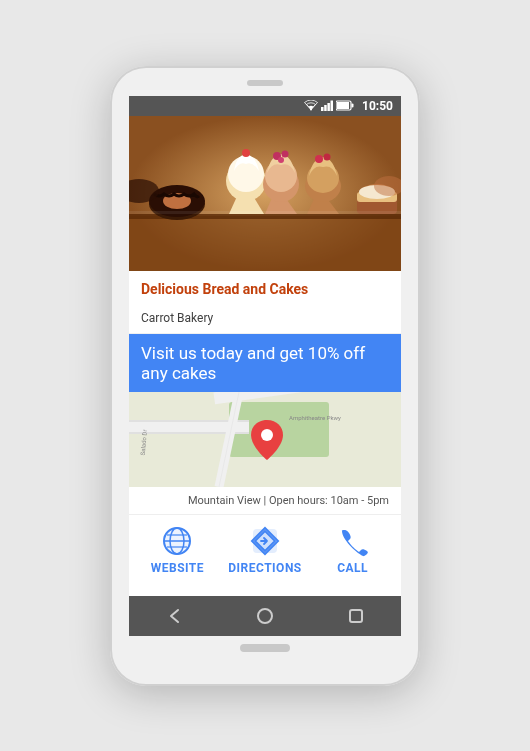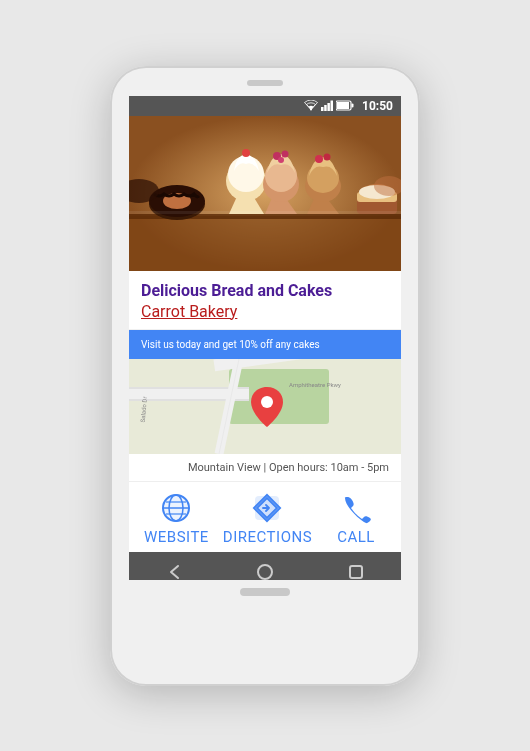--- a/index.html
+++ b/index.html
@@ -29,21 +29,21 @@
     .phone-speaker {
       width: 36px;
       height: 6px;
       background: #c8c8c8;
       border-radius: 3px;
       margin-bottom: 10px;
     }
 
     .phone-screen {
       width: 272px;
-      height: 484px;
+      height: 540px;
       background: #fff;
       overflow: hidden;
       display: flex;
       flex-direction: column;
       position: relative;
     }
 
     
     .status-bar {
       background: #555;
@@ -90,36 +90,35 @@
       display: flex;
       flex-direction: column;
     }
 
     .business-info {
       padding: 10px 12px 8px;
       border-bottom: 1px solid #f0f0f0;
     }
 
     .business-name {
-      color: #4c1d95;
-      font-size: 16px;
+      color: #c2410c;
+      font-size: 14px;
       font-weight: bold;
-      margin-bottom: 2px;
+      margin-bottom: 14px;
     }
 
     .business-subtitle {
-      color: #b91c1c;
-      font-size: 16px;
-      text-decoration: underline;
+      color: #404040;
+      font-size: 12px;
     }
 
     .promo-banner {
       background: #4285f4;
       color: white;
-      font-size: 10px;
+      font-size: 17px;
       padding: 9px 12px;
       text-align: left;
       margin: 0;
     }
 
     
     .map-area {
       height: 95px;
       background: #e8f0e8;
       position: relative;
@@ -158,23 +157,23 @@
       cursor: pointer;
       min-width: 60px;
     }
 
     .action-icon {
       width: 32px;
       height: 32px;
     }
 
     .action-label {
-      font-size: 15px;
+      font-size: 12px;
       color: #4285f4;
-      font-weight: 400;
+      font-weight: 700;
       letter-spacing: 0.5px;
     }
 
     
     .bottom-nav {
       background: #555;
       width: 272px;
       height: 40px;
       display: flex;
       justify-content: space-around;

